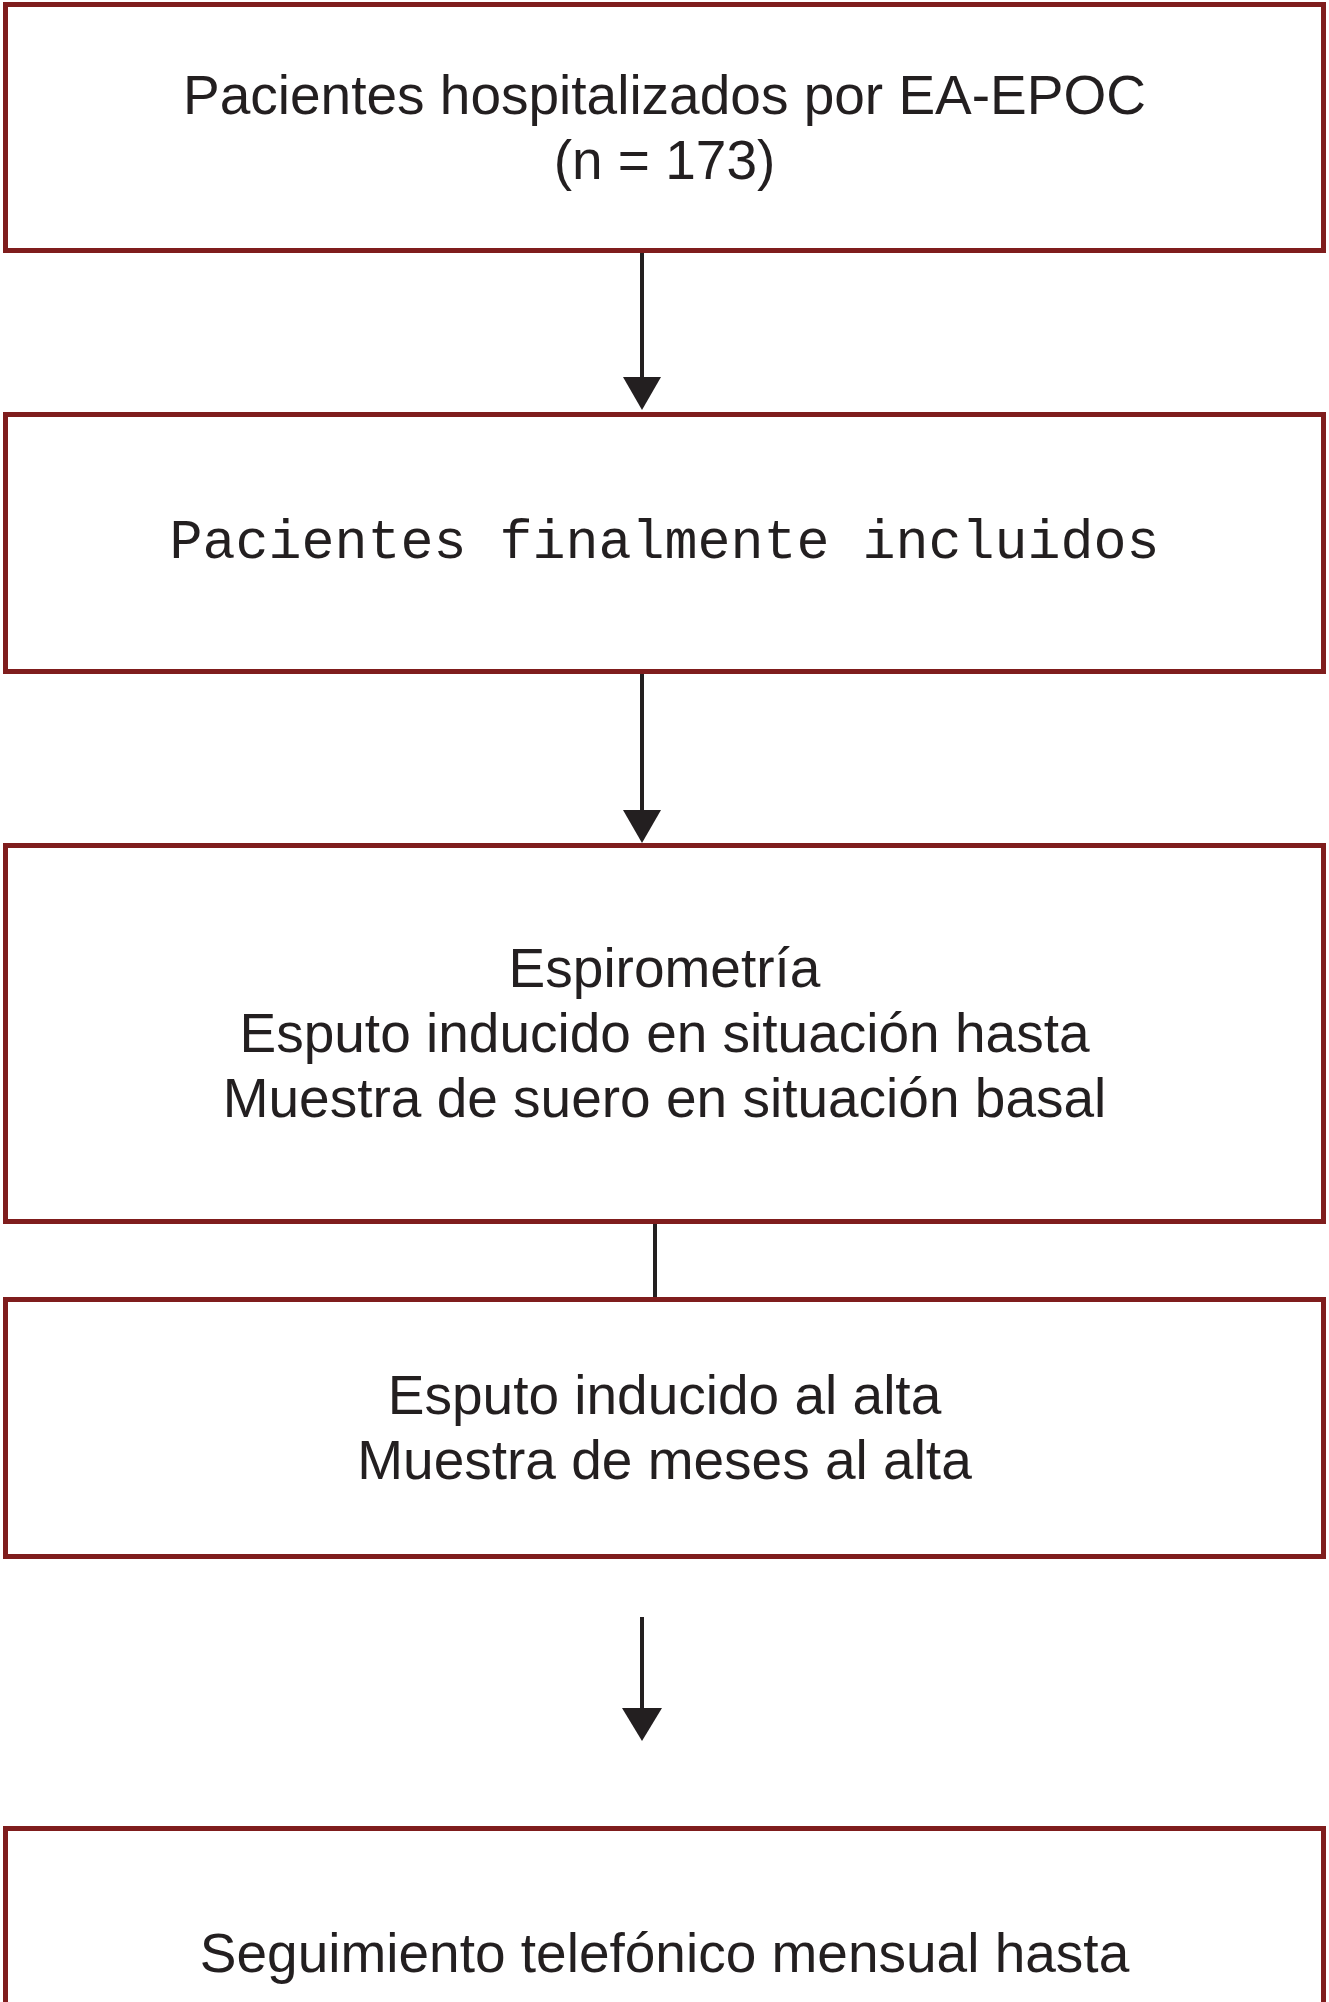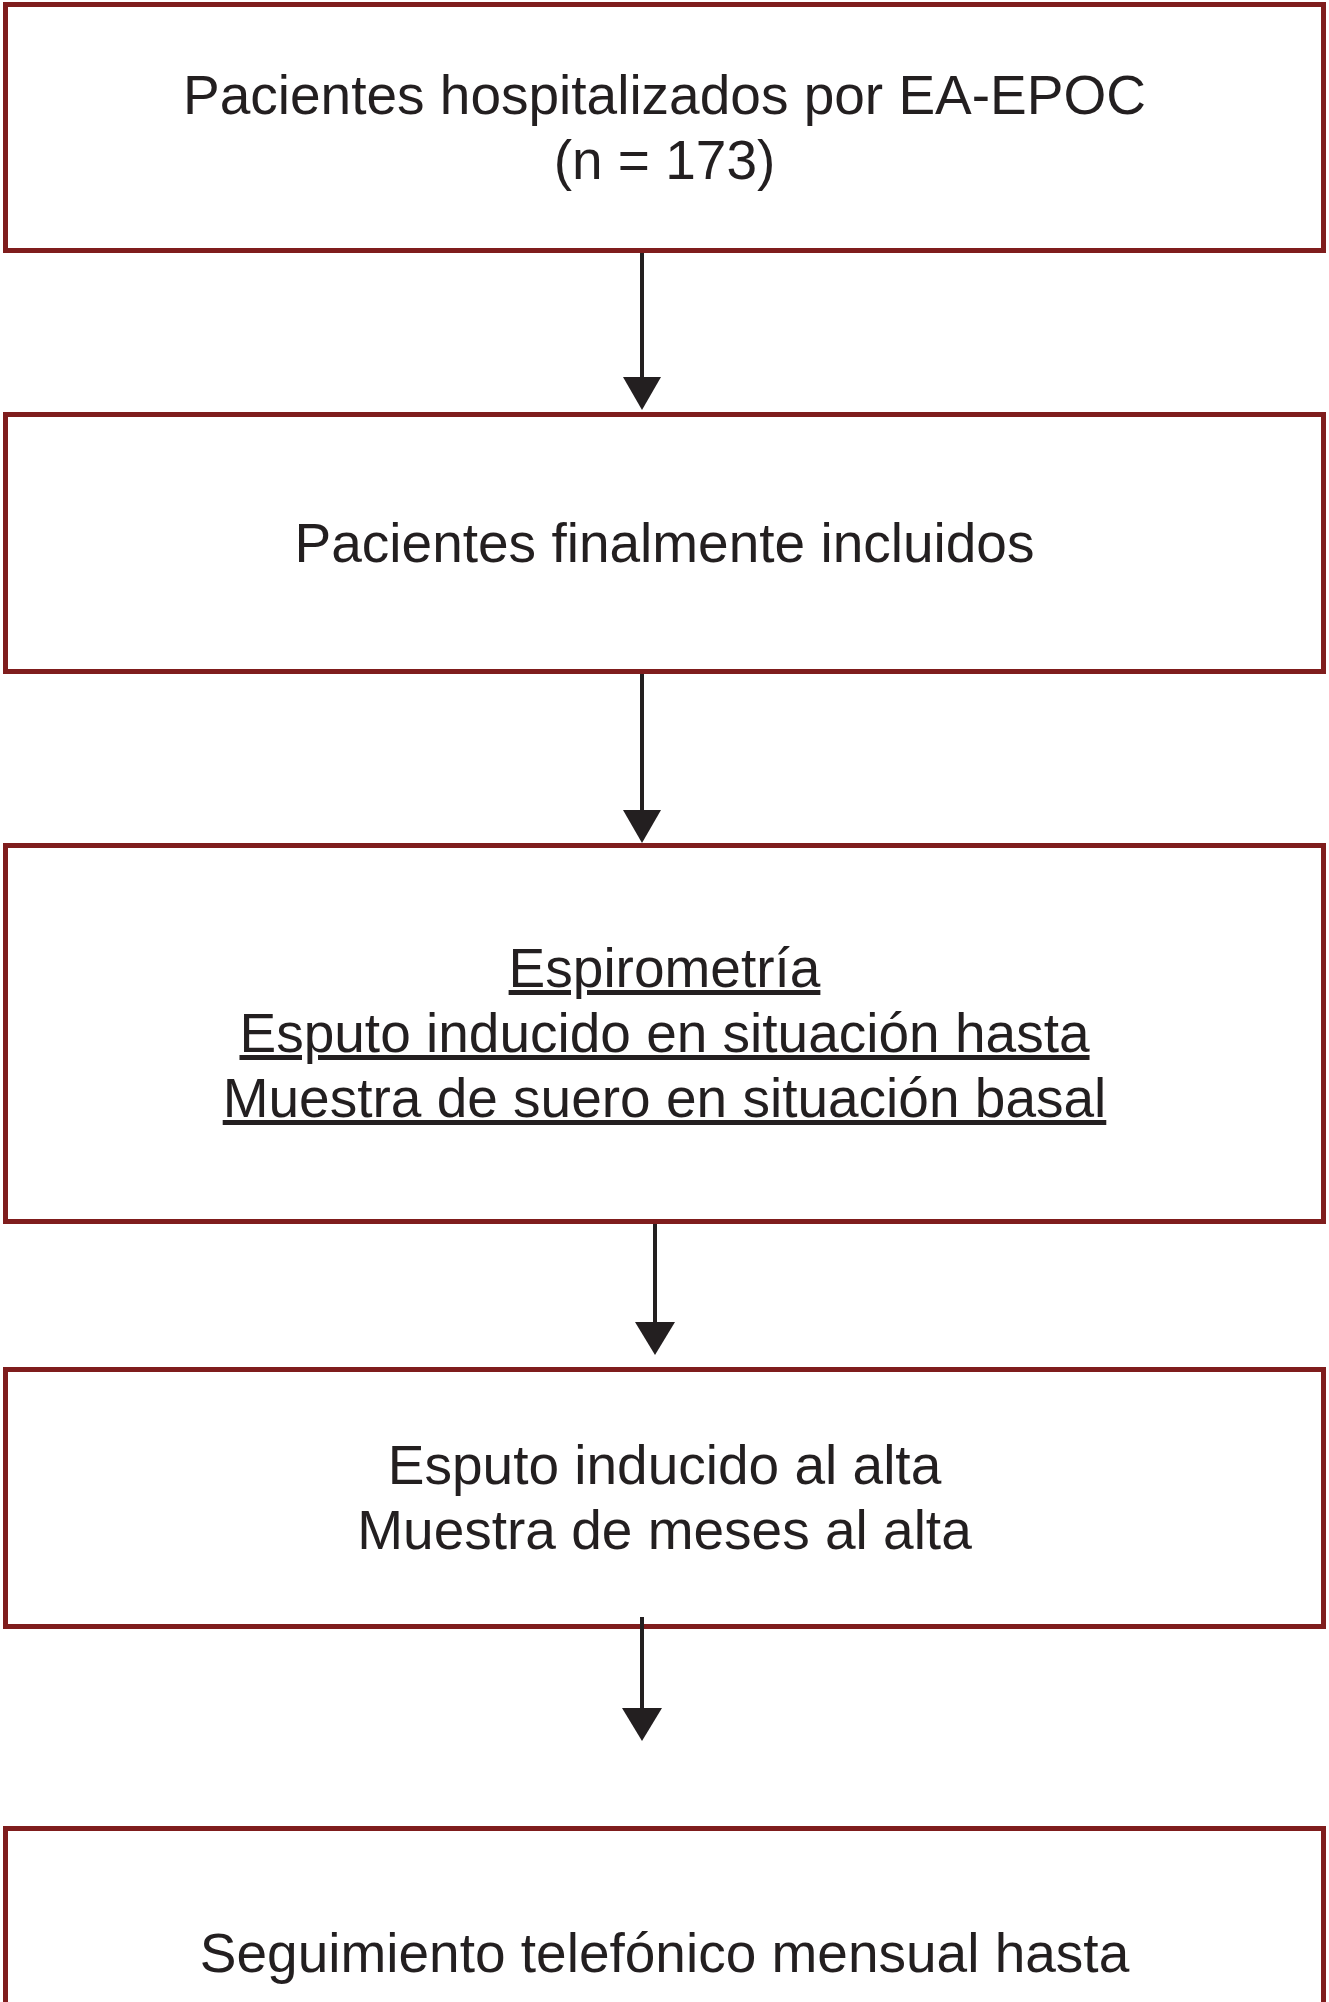--- a/index.html
+++ b/index.html
@@ -32,23 +32,23 @@
   }
   .box p {
     margin: 0;
     font-size: 55px;
     line-height: 65px;
     font-weight: 400;
     letter-spacing: 0;
     white-space: nowrap;
   }
   .box1 { top: 2px;    height: 241px; }
-  .box2 { top: 412px;  height: 252px; }
-  .box3 { top: 843px;  height: 371px; text-decoration: underline; }
-  .box4 { top: 1367px; height: 252px; }
+  .box2 { top: 412px;  height: 252px; font-family: Liberation Mono, monospace; }
+  .box3 { top: 843px;  height: 371px; }
+  .box4 { top: 1297px; height: 252px; }
   .box5 { top: 1826px; height: 244px; }
 
   .arrow { position: absolute; }
   .arrow .shaft {
     position: absolute;
     width: 4px;
     background: #231f20;
   }
   .arrow .head {
     position: absolute;

